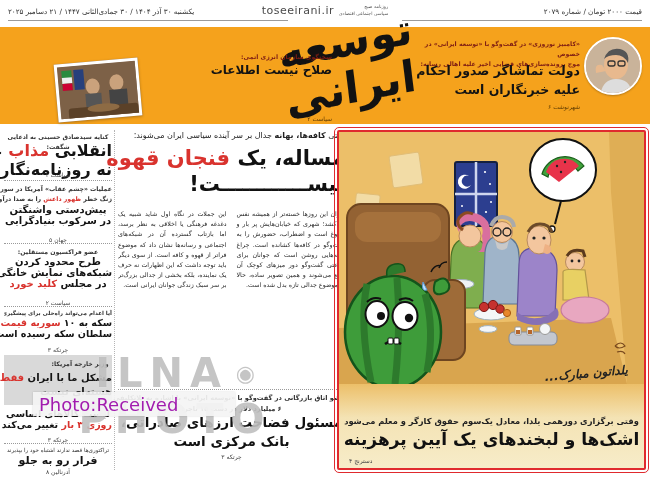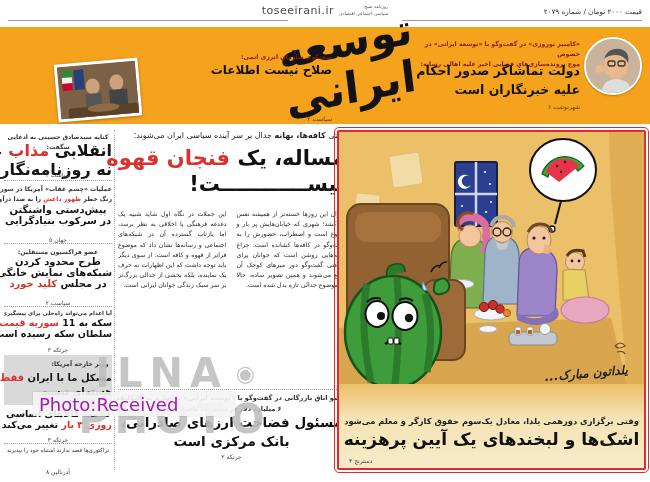--- a/index.html
+++ b/index.html
@@ -102,20 +102,21 @@
   <div class="abs topbar-text rtl" style="right:8px;">قیمت ۲۰۰۰ تومان / شماره ۲۰۷۹</div>
 
   <div class="abs" style="left:50%;top:4px;transform:translateX(-50%);display:flex;align-items:center;gap:5px;">
     <span class="site-logo">toseeirani.ir</span>
     <span class="rtl">
       <span class="site-tag" style="display:block;">روزنامه صبح</span>
       <span class="site-tag" style="display:block;">سیاسی اجتماعی اقتصادی</span>
     </span>
   </div>
 
+  <div class="abs topbar-text rtl" style="left:8px;">یکشنبه ۳۰ آذر ۱۴۰۴ / ۳۰ جمادی‌الثانی ۱۴۴۷ / ۲۱ دسامبر ۲۰۲۵</div>
 
   <div class="abs band"></div>
 
   <div class="abs masthead-title rtl">توسعه ایرانی</div>
 
   <div class="abs photo-circle" style="right:8px;top:37px;">
     <svg viewBox="0 0 58 58" width="58" height="58">
       <rect width="58" height="58" fill="#c9b39a"></rect>
       <ellipse cx="30" cy="26" rx="12" ry="14" fill="#e8b98e"></ellipse>
       <path d="M18 20 Q22 8 34 10 Q44 12 42 24 Q38 16 30 16 Q22 16 18 20Z" fill="#555"></path>
@@ -181,41 +182,42 @@
   <div class="abs rtl rail hl hl2" style="top:256px;font-size:10px;">
     <div class="nowrap">طرح محدود کردن</div>
     <div class="nowrap">شبکه‌های نمایش خانگی</div>
     <div class="nowrap"><span>در مجلس </span><span class="red">کلید خورد</span></div>
   </div>
   <div class="abs rail page-ref" style="top:299px;">سیاست ۲</div>
   <div class="abs rail dotted-h" style="top:306px;"></div>
 
   <div class="abs rtl rail kicker-sm nowrap" style="top:309px;font-size:5.6px;overflow:hidden;">آیا اعدام می‌تواند راه‌حلی برای پیشگیری از وقوع جرایم باشد؟</div>
   <div class="abs rtl rail hl hl1" style="top:317px;font-size:9.5px;">
-    <div class="nowrap"><span>سکه به 11 </span><span class="red">سوریه قیمت</span><span> زمان اعدام</span></div>
+    <div class="nowrap"><span>سکه به ۱۰ </span><span class="red">سوریه قیمت</span><span> زمان اعدام</span></div>
     <div class="nowrap">سلطان سکه رسیده است</div>
   </div>
   <div class="abs rail page-ref" style="top:346px;">چرتکه ۳</div>
 
   <div class="abs rail gray-box" style="top:355px;height:50px;padding-left:44px;">
     <div class="rtl kicker-sm red" style="padding-top:4px;">وزیر خارجه آمریکا:</div>
     <div class="rtl hl" style="font-size:10px;line-height:1.45;margin-top:2px;">
       <div class="nowrap"><span>مشکل ما با ایران </span><span class="red">فقط</span></div>
       <div class="nowrap">هسته‌ای نیست</div>
     </div>
   </div>
 
   <div class="abs rtl rail hl hl1" style="top:408px;font-size:9.5px;">
     <div class="nowrap">لیست کالاهای اساسی</div>
     <div class="nowrap"><span class="red">روزی ۳ بار</span><span> تغییر می‌کند</span></div>
   </div>
   <div class="abs rail page-ref" style="top:436px;">چرتکه ۳</div>
   <div class="abs rail dotted-h" style="top:443px;"></div>
 
   <div class="abs rtl rail kicker-sm nowrap" style="top:446px;font-size:5.6px;font-weight:normal;overflow:hidden;">تراکتوری‌ها قصد ندارند اشتباه خود را بپذیرند</div>
+  <div class="abs rtl rail hl red" style="top:454px;font-size:11px;">فرار رو به جلو</div>
   <div class="abs rail page-ref" style="top:468px;">آدرنالین ۸</div>
 
   <div class="abs rtl center-col center-kicker" style="top:131px;">
     <span>وقتی </span><b>کافه‌ها، بهانه</b><span> جدال بر سر آینده سیاسی ایران می‌شوند:</span>
   </div>
   <div class="abs rtl center-col big-hl" style="top:145px;">
     <div class="nowrap"><span>مساله، یک </span><span class="red">فنجان قهوه</span></div>
     <div class="nowrap">نیســــــــــــت!</div>
   </div>
   <div class="abs rtl center-col body-text" style="top:209px;">

